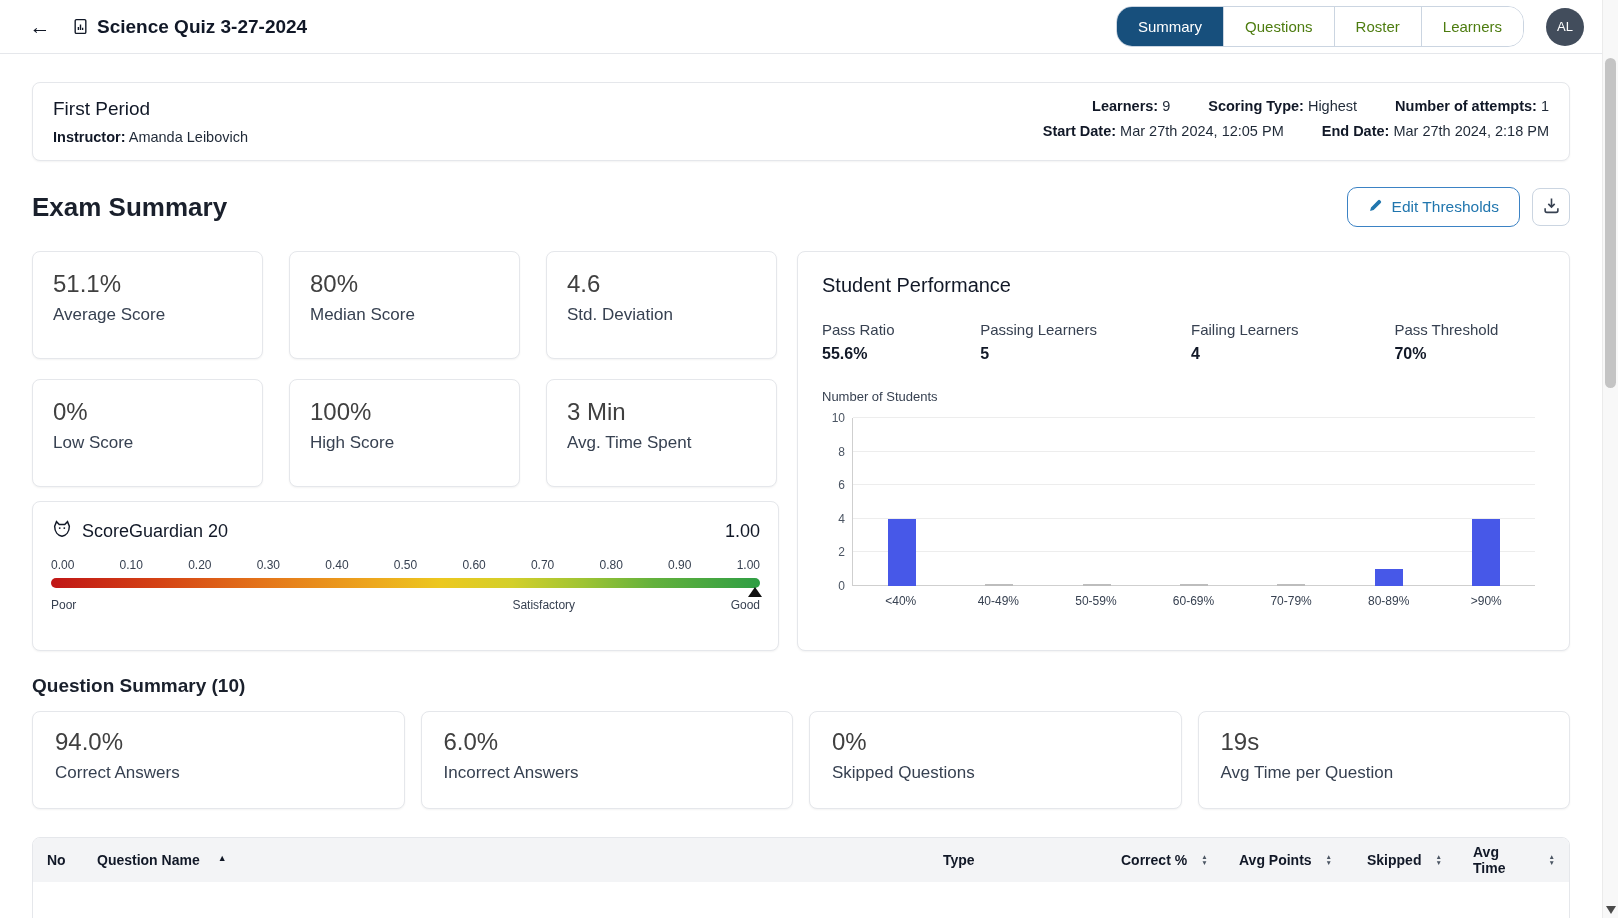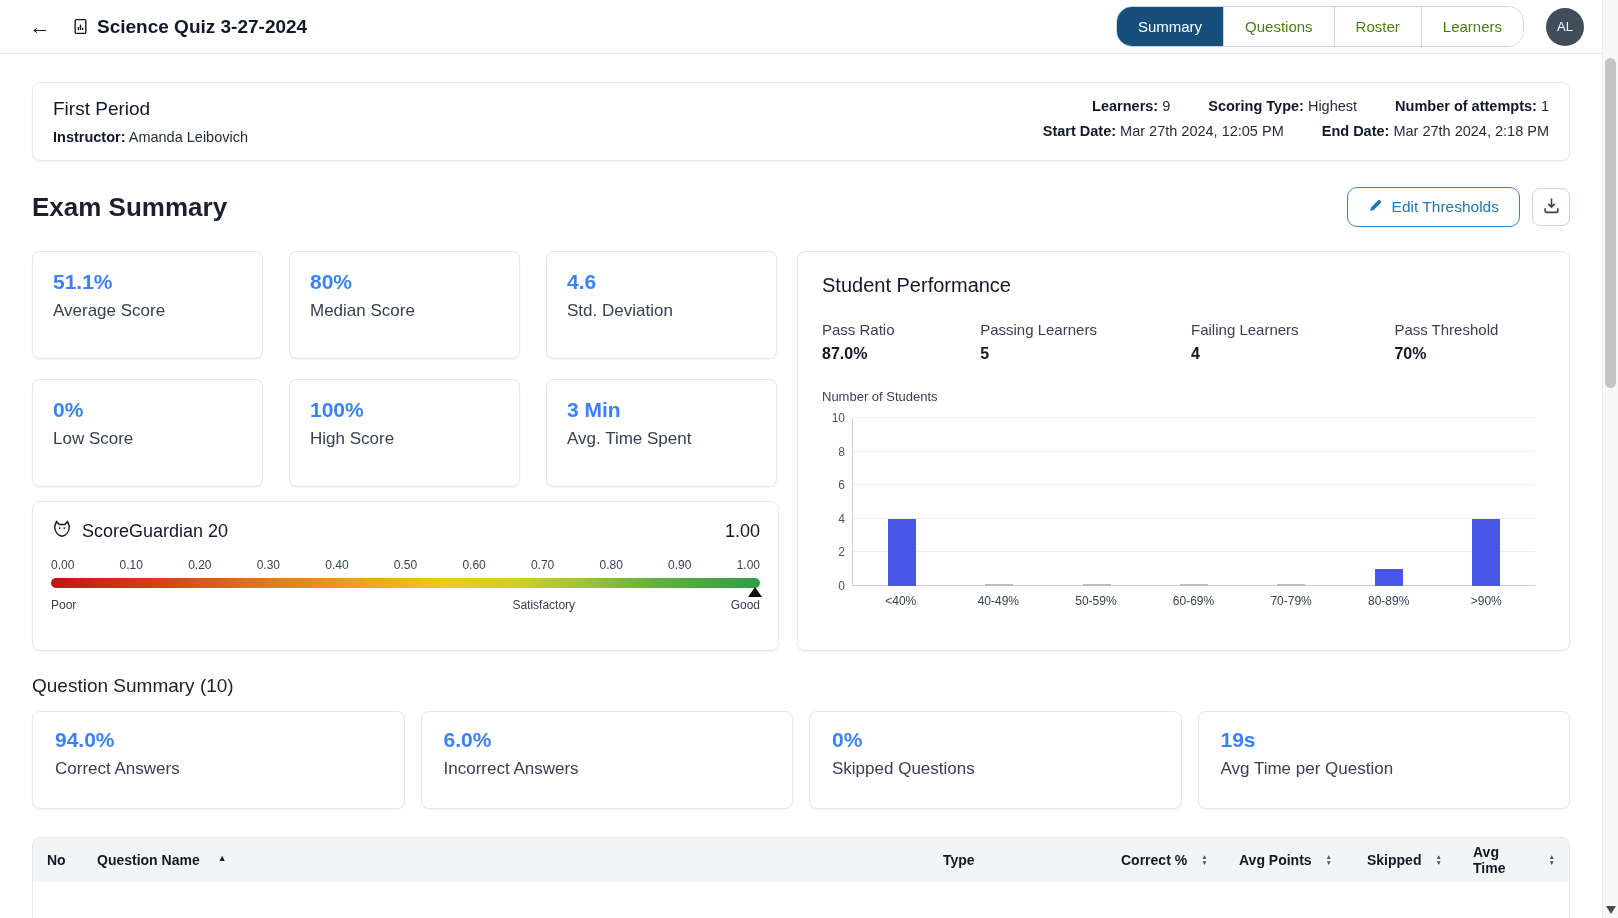--- a/index.html
+++ b/index.html
@@ -44,21 +44,21 @@
   .btn-outline-blue { display:flex; align-items:center; gap:9px; height:40px; padding:0 20px;
     background:#fff; border:1px solid #3b82c4; border-radius:10px; color:#2176ae;
     font-size:15.5px; cursor:pointer; font-family:inherit; }
   .icon-btn { width:38px; height:38px; background:#fff; border:1px solid #cbd5e1; border-radius:8px;
     display:flex; align-items:center; justify-content:center; cursor:pointer; }
 
   .summary-row { margin-top:24px; display:flex; gap:18px; align-items:stretch; }
   .left-col { width:747px; flex:none; }
   .stats-grid { display:grid; grid-template-columns:repeat(3,231px); gap:20px 26px; }
   .stat-card { height:108px; padding:18px 20px; }
-  .stat-value { font-size:21px; font-weight:700; color:#3b82f6; }
+  .stat-value { font-size:24px; font-weight:400; color:#404040; }
   .stat-label { margin-top:7px; font-size:17px; color:#374151; }
 
   
   .sg-card { margin-top:14px; height:150px; padding:16px 18px; }
   .sg-head { display:flex; align-items:center; justify-content:space-between;text-align:right; }
   .sg-title-wrap { display:flex; align-items:center; gap:9px; }
   .sg-title { font-size:18px; color:#111827; }
   .sg-value { font-size:18px; color:#111827; }
   .sg-ticks { display:flex; justify-content:space-between; margin-top:14px; font-size:12px; color:#374151; }
   .sg-bar-wrap { position:relative; margin-top:6px; }
@@ -84,21 +84,21 @@
   .gridline.axis { border-top:1px solid #cfcfcf; }
   .ytick { position:absolute; left:-32px; top:-7px; width:24px; text-align:right;
     font-size:12px; color:#4b5563; }
   .bars { position:absolute; inset:0; display:flex; }
   .bar-slot { flex:1; display:flex; align-items:flex-end; justify-content:center; }
   .bar { width:28px; }
   .chart-xlabels { display:flex; margin:8px 10px 0 30px; }
   .xlabel { flex:1; text-align:center; font-size:12px; color:#374151; }
 
   
-  .h2 { margin-top:24px; font-size:19px; font-weight:400; color:#1a202c; }
+  .h2 { margin-top:24px; font-size:19px; font-weight:700; color:#1a202c; }
   .qstats { margin-top:14px; display:grid; grid-template-columns:repeat(4,1fr); gap:16px; }
   .qstat-card { height:98px; padding:16px 22px; }
 
   
   .q-table-wrap { margin-top:28px; border:1px solid #e5e7eb; border-radius:8px 8px 0 0; overflow:hidden; }
   table { width:100%; border-collapse:collapse; table-layout:fixed; }
   thead th { background:#f3f4f6; height:44px; text-align:left; padding:0 14px;
     font-size:14px; font-weight:700; color:#111827; cursor:pointer; }
   .th-inner { display:inline-flex; align-items:center; gap:14px; }
   .sort-both { display:inline-flex; flex-direction:column; font-size:6.5px; line-height:6px; color:#4b5563; }
@@ -267,21 +267,21 @@
               <span class="sg-good">Good</span>
             </div>
           </section>
         </div>
 
         <section class="card perf-card">
           <div class="perf-title">Student Performance</div>
           <div class="perf-metrics">
             <div>
               <div class="metric-label">Pass Ratio</div>
-              <div class="metric-value">87.0%</div>
+              <div class="metric-value">55.6%</div>
             </div>
             <div>
               <div class="metric-label">Passing Learners</div>
               <div class="metric-value">5</div>
             </div>
             <div>
               <div class="metric-label">Failing Learners</div>
               <div class="metric-value">4</div>
             </div>
             <div>

